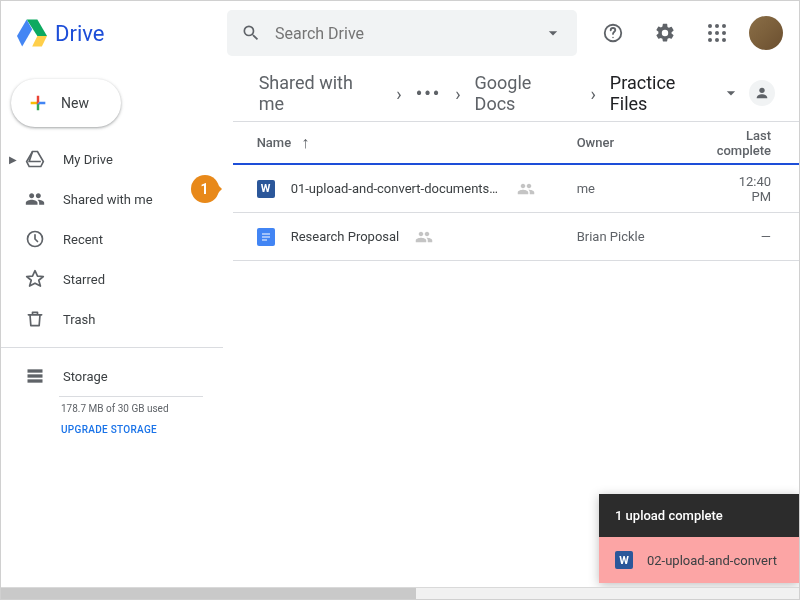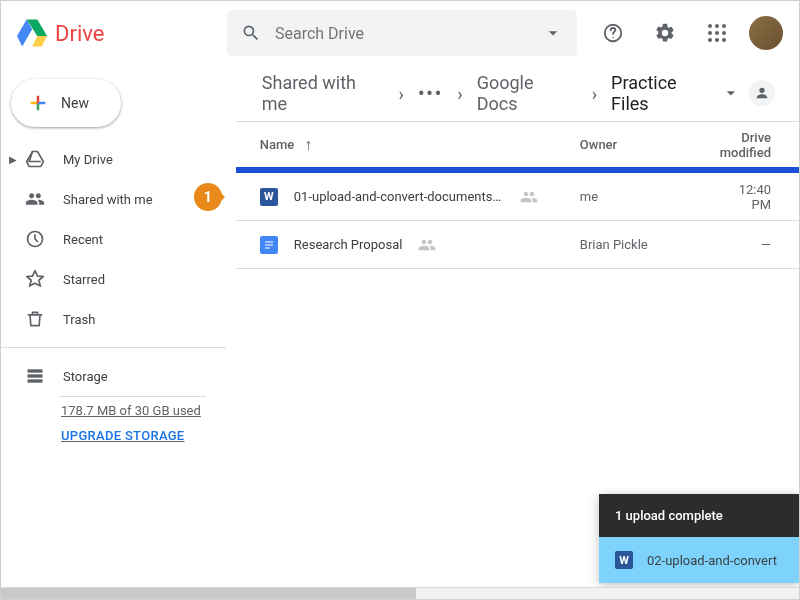--- a/index.html
+++ b/index.html
@@ -1,67 +1,67 @@
 <!DOCTYPE html>
 <html><head>
 <meta charset="utf-8">
 <style>
 * { margin:0; padding:0; box-sizing:border-box; font-family:Roboto,Arial,sans-serif; }
 body { width:800px; height:600px; overflow:hidden; background:#fff; border:1px solid #d0d0d0; position:relative; }
 
 .header { height:64px; display:flex; align-items:center; padding:0 16px; }
 .logo-area { display:flex; align-items:center; gap:8px; width:210px; }
 .drive-logo { width:30px; height:28px; }
-.app-name { font-size:22px; color:#ef4444; }
+.app-name { font-size:22px; color:#1d4ed8; }
 .search-box { flex:0 0 350px; height:46px; background:#f1f3f4; border-radius:5px; display:flex; align-items:center; padding:0 14px; gap:14px; }
 .search-box input { border:none; background:transparent; flex:1; font-size:16px; color:#5f6368; outline:none; }
 .header-right { margin-left:auto; display:flex; align-items:center; gap:12px; }
 .icon-btn { width:40px; height:40px; border:none; background:none; border-radius:50%; display:flex; align-items:center; justify-content:center; color:#5f6368; cursor:pointer; }
 .avatar { width:34px; height:34px; border-radius:50%; background:linear-gradient(135deg,#8b6f47 0%,#6b4f2f 100%); }
 
 .body { display:flex; height:calc(100% - 64px); }
 .sidebar { width:240px; padding:8px 10px 0 0; display:flex; flex-direction:column; }
 .new-btn { margin:6px 0 12px 10px; width:110px; height:48px; border-radius:24px; background:#fff; display:flex; align-items:center; gap:12px; padding:0 16px; font-size:14px; color:#3c4043; font-weight:400; cursor:pointer; box-shadow:0 1px 2px rgba(60,64,67,.3),0 1px 3px 1px rgba(60,64,67,.15); border:none; }
 .plus { width:22px; height:22px; }
 .side-item { height:40px; display:flex; align-items:center; gap:18px; padding:0 12px 0 24px; border-radius:0 20px 20px 0; color:#5f6368; cursor:pointer; font-size:13px; }
 .side-item .expand { position:absolute; left:8px; color:#5f6368; font-size:10px; }
 .side-item.indent { position:relative; }
 .side-label { color:#3c4043; }
 .divider { height:1px; background:#dadce0; margin:8px 0 8px 0; }
-.storage-info { padding:0 0 0 60px; font-size:13px; color:#5f6368;text-decoration:underline; }
+.storage-info { padding:0 0 0 60px; font-size:10px; color:#5f6368; }
 .storage-info .used { margin:6px 0 10px 0; }
 .storage-info .upgrade { color:#1a73e8; font-weight:500; letter-spacing:.3px; cursor:pointer; }
 
 .main { flex:1; display:flex; flex-direction:column; border-left:0; }
 .breadcrumb { height:56px; display:flex; align-items:center; gap:6px; padding:0 24px; color:#5f6368; font-size:18px; }
 .crumb { cursor:pointer; padding:4px 2px; color:#5f6368; }
 .crumb.last { color:#202124; display:flex; align-items:center; gap:4px; }
 .chev { color:#5f6368; font-size:18px; padding:0 6px; }
 .dots { letter-spacing:2px; font-weight:bold; }
 .shared-circle { width:26px; height:26px; border-radius:50%; background:#f1f3f4; display:flex; align-items:center; justify-content:center; margin-left:auto; color:#5f6368; }
 
-.list-header { height:52px; border-top:1px solid #dadce0; border-bottom:6px solid #1d4ed8; display:flex; align-items:center; padding:0 24px; color:#5f6368; font-size:13px; font-weight:500; }
+.list-header { height:44px; border-top:1px solid #dadce0; border-bottom:2px solid #1d4ed8; display:flex; align-items:center; padding:0 24px; color:#5f6368; font-size:13px; font-weight:500; }
 .col-name { flex:0 0 320px; display:flex; align-items:center; gap:10px; }
 .col-owner { flex:0 0 140px; }
 .col-mod { flex:1; text-align:right; padding-right:4px; }
 .sort-arrow { font-size:16px; }
 
 .row { height:48px; border-bottom:1px solid #dadce0; display:flex; align-items:center; padding:0 24px; font-size:13px; color:#5f6368; cursor:pointer; position:relative; }
 .row .col-name { display:flex; align-items:center; gap:16px; color:#3c4043; }
 .file-icon { width:18px; height:18px; border-radius:2px; display:flex; align-items:center; justify-content:center; font-size:11px; color:#fff; font-weight:bold; }
 .file-icon.word { background:#2b579a; }
 .file-icon.gdoc { background:#4285f4; }
 .fname { max-width:210px; white-space:nowrap; overflow:hidden; text-overflow:ellipsis; }
 .shared-icon { color:#bbb; font-size:14px; }
 .row .col-mod { color:#5f6368; }
 
 .callout { position:absolute; width:28px; height:28px; border-radius:50%; background:#e8891a; color:#fff; font-weight:bold; display:flex; align-items:center; justify-content:center; font-size:14px; }
 .callout::after { content:''; position:absolute; right:-10px; top:50%; transform:translateY(-50%); border:7px solid transparent; border-left-color:#e8891a; }
 
-.toast { position:absolute; right:0; bottom:16px; width:200px; background:#7dd3fc; box-shadow:0 2px 10px rgba(0,0,0,.25); font-size:13px; overflow:hidden; }
+.toast { position:absolute; right:0; bottom:16px; width:200px; background:#fca5a5; box-shadow:0 2px 10px rgba(0,0,0,.25); font-size:13px; overflow:hidden; }
 .toast-head { background:#2c2c2c; color:#fff; padding:14px 16px; font-weight:500; }
 .toast-body { padding:14px 16px; display:flex; align-items:center; gap:14px; color:#3c4043; }
 
 .bottom-scroll { position:absolute; bottom:0; left:0; right:0; height:12px; background:#f1f1f1; border-top:1px solid #d9d9d9; }
 .bottom-scroll .thumb { height:100%; width:52%; background:#c9c9c9; }
 
 svg { display:block; }
 </style>
 </head>
 <body>
@@ -198,21 +198,21 @@
           </svg>
       </div>
     </div>
 
     <div class="list-header">
       <div class="col-name">
         <span>Name</span>
         <span class="sort-arrow">↑</span>
       </div>
       <div class="col-owner">Owner</div>
-      <div class="col-mod">Drive modified</div>
+      <div class="col-mod">Last complete</div>
     </div>
 
     <div class="row">
       <div class="callout" style="left:-42px;">
           <span>1</span>
         </div>
       <div class="col-name">
         <div class="file-icon word">W</div>
         <span class="fname">01-upload-and-convert-documents.d…</span>
         <svg class="shared-icon" width="18" height="18" viewBox="0 0 24 24" fill="#c4c4c4">

